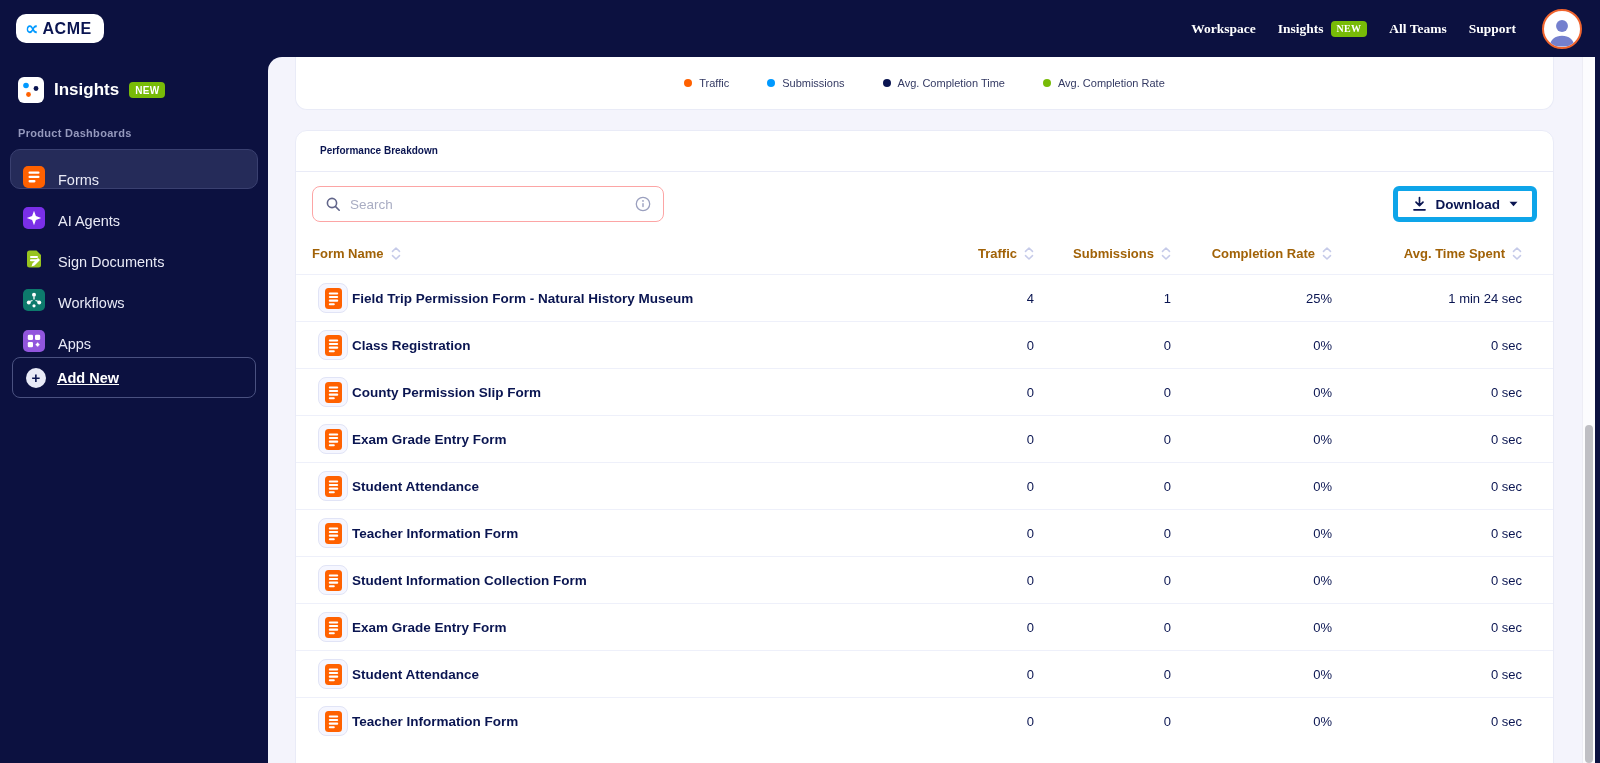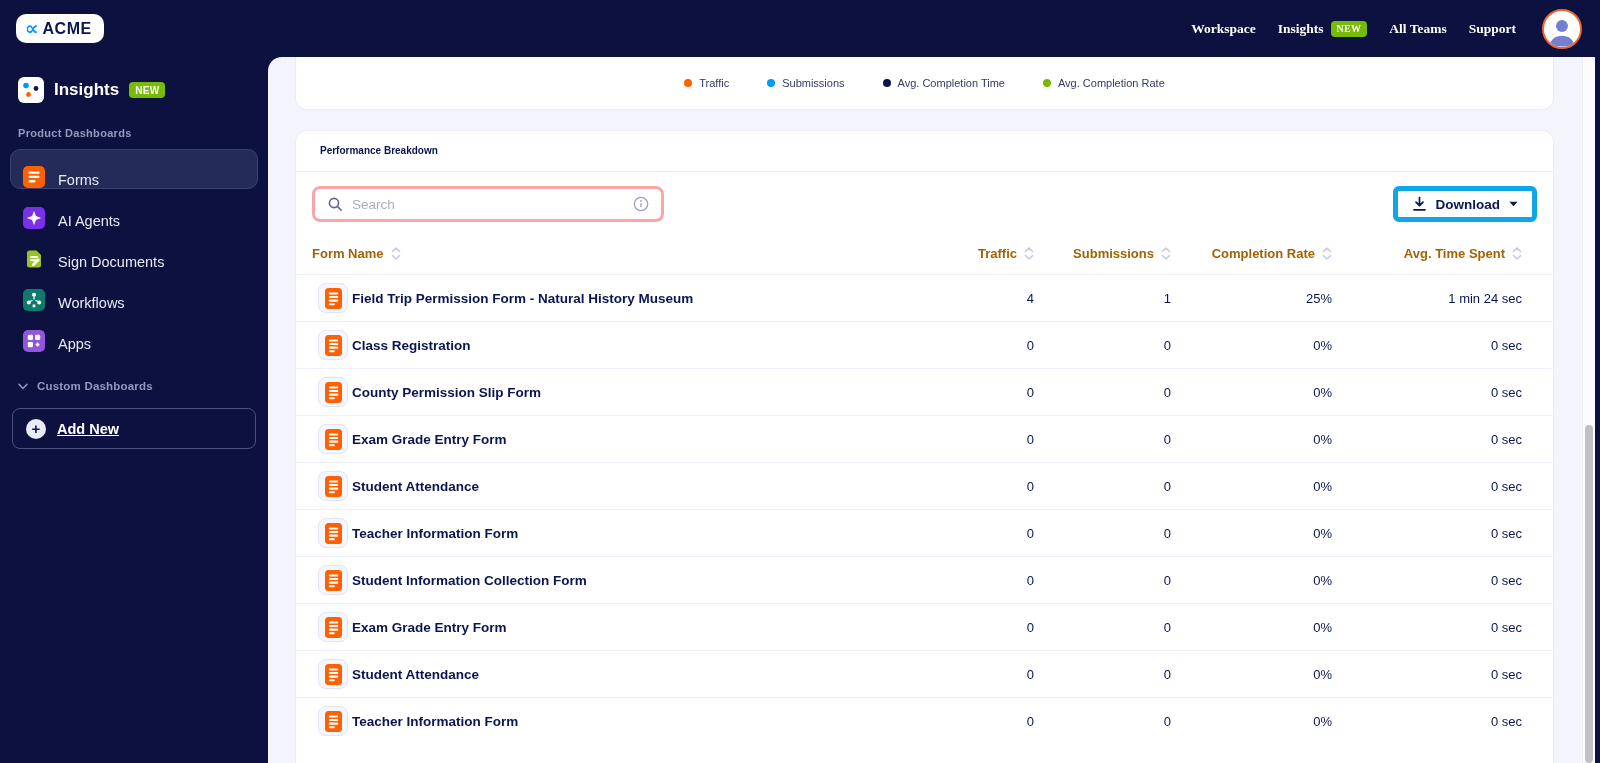--- a/index.html
+++ b/index.html
@@ -42,21 +42,21 @@
   .legend { display:flex; align-items:center; gap:38px; }
   .legend-item { display:flex; align-items:center; gap:7px; }
   .legend-dot { width:8px; height:8px; border-radius:50%; }
   .legend-label { font-size:11px; color:#343a63; font-weight:500; }
 
   
   .panel { position:absolute; top:73px; left:27px; width:1259px; height:920px; background:#fff; border:1px solid #e9ebf7; border-radius:12px; }
   .panel-title-row { padding:11px 24px; border-bottom:1px solid #e9ebf7; }
   .panel-title { font-size:10px; font-weight:bold; color:#0a1551; line-height:18px; }
   .controls { display:flex; align-items:center; justify-content:space-between; margin:14px 16px 10px 16px; }
-  .search-box { width:352px; height:36px; border:3px solid #fca5a5; border-radius:8px; background:#fff; display:flex; align-items:center; gap:9px; padding:0 12px; }
+  .search-box { width:352px; height:36px; border:1px solid #fca5a5; border-radius:8px; background:#fff; display:flex; align-items:center; gap:9px; padding:0 12px; }
   .search-box input { border:none; outline:none; flex:1; font-size:13.5px; color:#0a1551; font-family:"Liberation Sans", sans-serif; background:transparent; }
   .search-box input::placeholder { color:#a9adc3; }
   .download-btn { height:36px; border:5px solid #0ea5e9; border-radius:6px; background:#fff; display:flex; align-items:center; gap:9px; padding:0 14px; cursor:pointer; }
   .download-label { font-size:13.5px; font-weight:600; color:#0a1551; }
 
   
   .grid-row { display:grid; grid-template-columns:1fr 120px 137px 161px 190px; align-items:center; padding:0 31px 0 16px; }
   .thead { height:42px; }
   .thead .cell { font-size:13px; font-weight:bold; color:#a16207; display:flex; align-items:center; }
   .thead .num { justify-content:flex-end; }
@@ -169,26 +169,20 @@
           <rect x="4.8" y="4.8" width="5.2" height="5.2" rx="1.3" fill="#fff"></rect>
           <rect x="12" y="4.8" width="5.2" height="5.2" rx="1.3" fill="#fff"></rect>
           <rect x="4.8" y="12" width="5.2" height="5.2" rx="1.3" fill="#fff"></rect>
           <rect x="13.7" y="12.6" width="1.8" height="4" rx=".9" fill="#fff"></rect>
           <rect x="12.6" y="13.7" width="4" height="1.8" rx=".9" fill="#fff"></rect>
         </svg>
     </span>
     <span class="sb-item-label">Apps</span>
   </div>
 
-  <div class="sb-custom">
-    <svg width="10" height="7" viewBox="0 0 10 7">
-        <path d="M1 1.2 L5 5.4 L9 1.2" stroke="#9599bd" stroke-width="1.5" fill="none" stroke-linecap="round"></path>
-      </svg>
-    <span class="sb-custom-label">Custom Dashboards</span>
-  </div>
 
   <div class="add-new-btn">
     <span class="plus-circle">+</span>
     <span class="add-new-label">Add New</span>
   </div>
 </aside>
 
 <main class="main">
 
   <div class="chart-frag">

